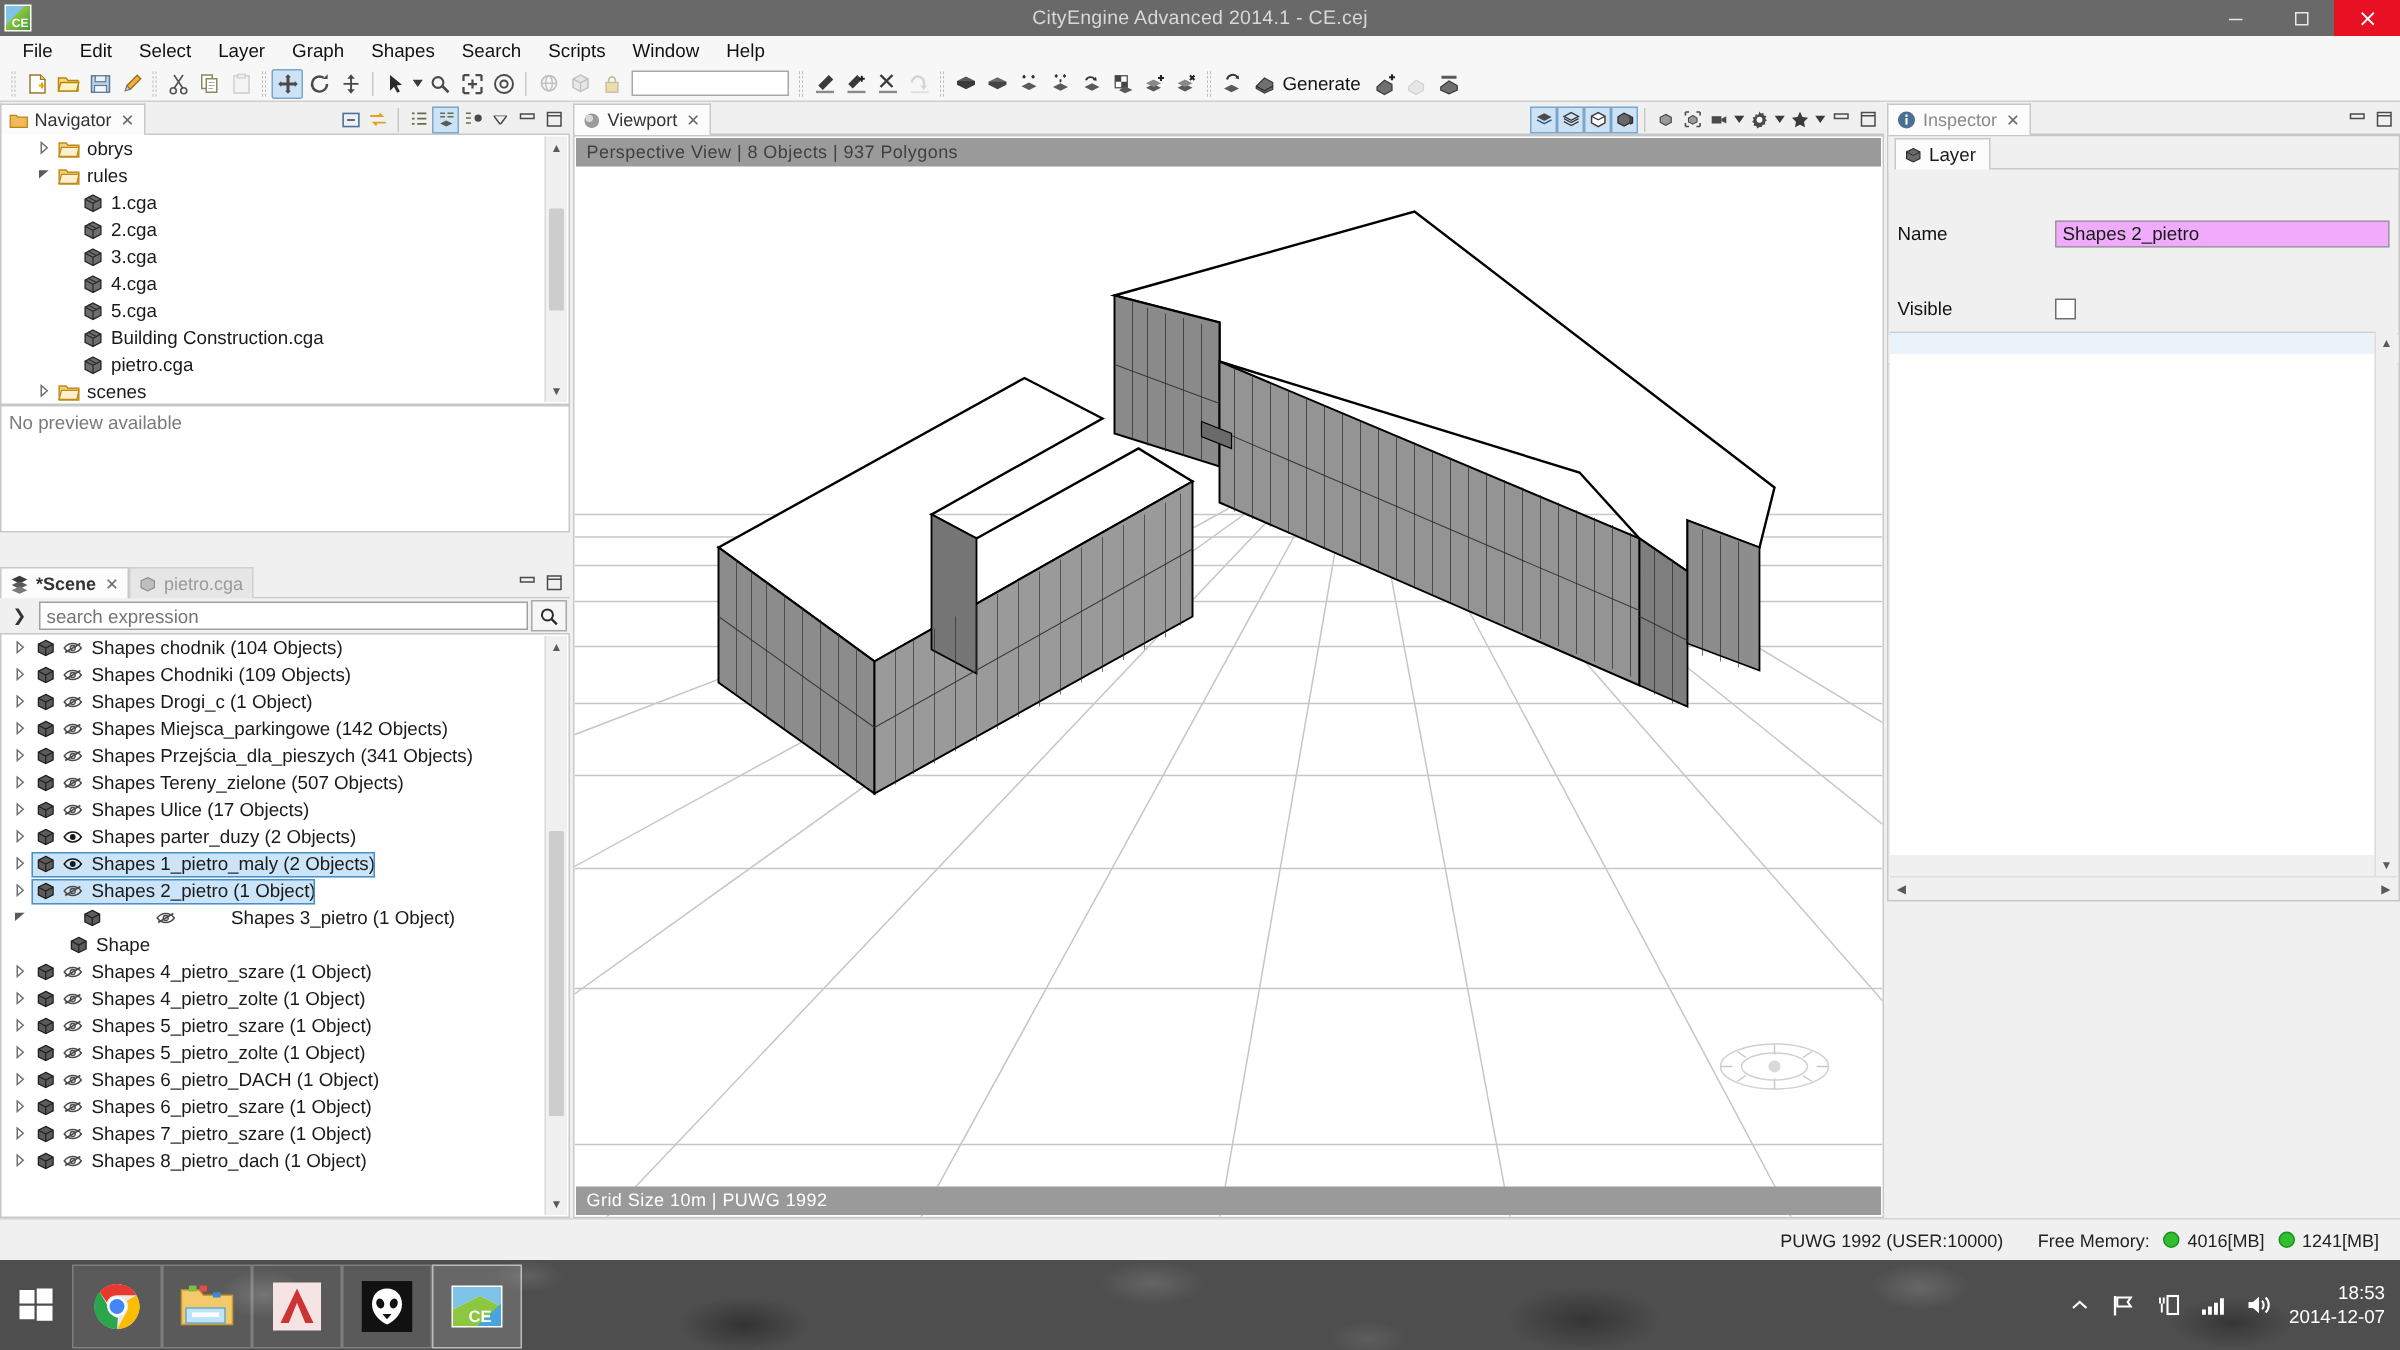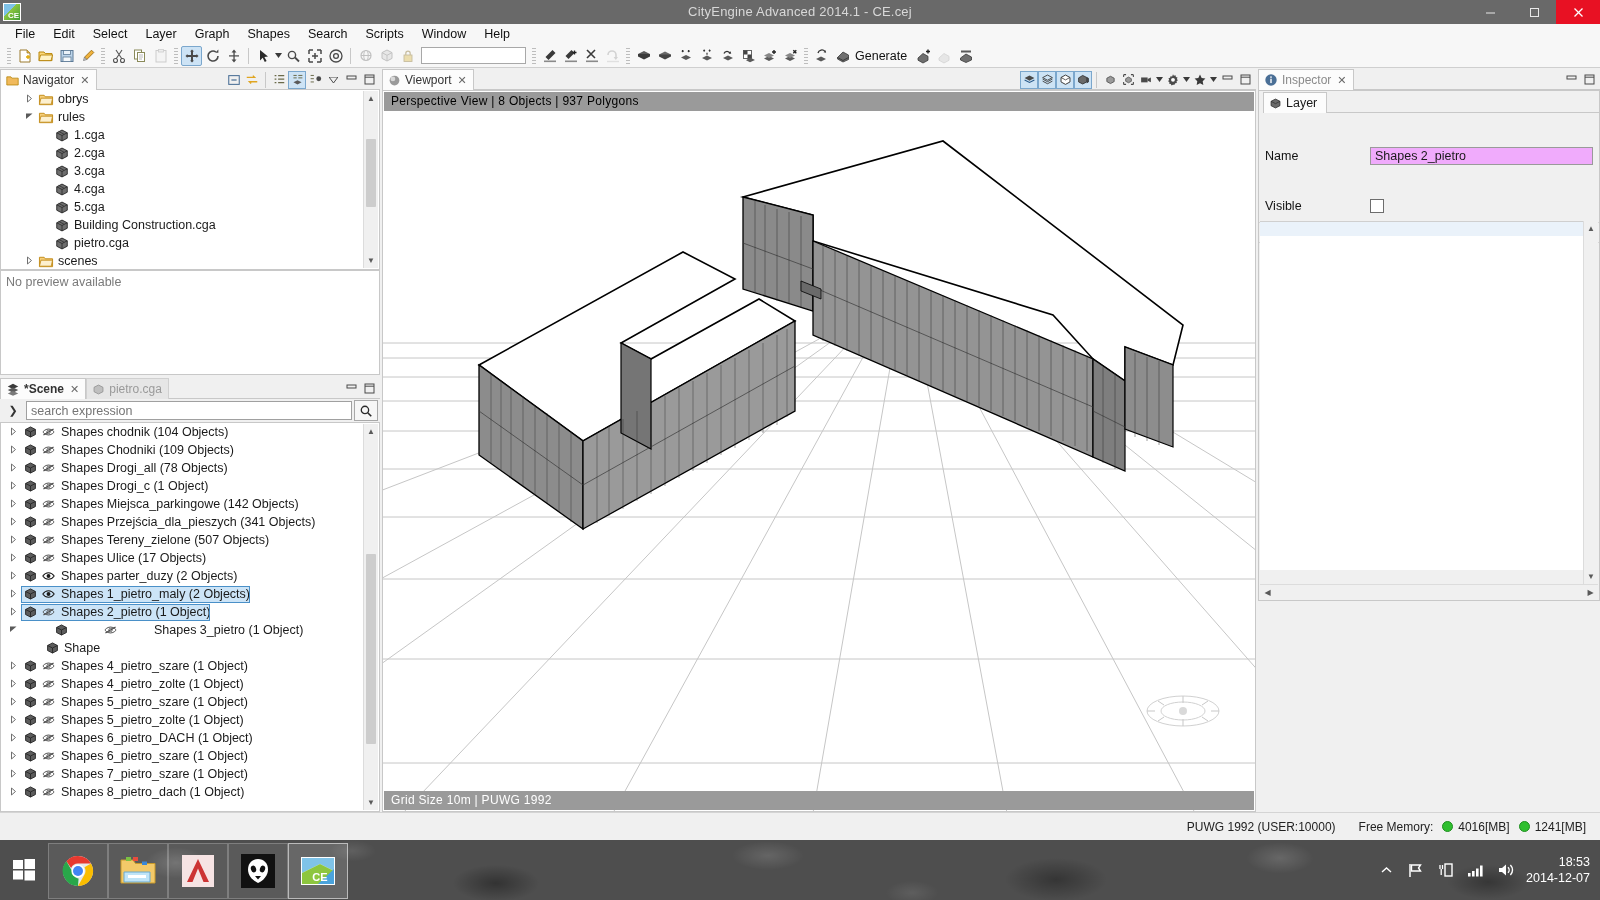--- a/index.html
+++ b/index.html
@@ -88,21 +88,21 @@
   .twist{ width:16px; text-align:center; color:#5a5a5a; font-size:9px; }
   .ticon{ width:18px; height:16px; display:flex; align-items:center; justify-content:center; }
   .tlabel{ margin-left:3px; }
   .scroll-v{ position:absolute; right:1px; top:1px; bottom:1px; width:15px; background:#f0f0f0;
     border-left:1px solid #dcdcdc; }
   .sv-up,.sv-dn{ height:15px; display:flex; align-items:center; justify-content:center;
     color:#5a5a5a; font-size:8px; cursor:default; }
   .sv-thumb{ position:absolute; left:2px; right:2px; background:#cdcdcd; border-radius:1px; cursor:default; }
 
   
-  #preview{ left:0; top:270px; width:380px; height:105px; }
+  #preview{ left:0; top:270px; width:380px; height:85px; }
   .preview-box{ width:100%; height:100%; background:#fff; border:1px solid #c8c8c8;
     color:#7a7a7a; font-size:12.5px; padding:4px 5px; }
 
   
   #scene{ left:0; top:378px; width:380px; height:434px; }
   .search-row{ display:flex; align-items:center; height:23px; background:#f0f0f0; padding:2px 2px; gap:2px; }
   .search-expand{ width:22px; height:19px; display:flex; align-items:center; justify-content:center;
     font-size:11px; color:#333; cursor:default; }
   .search-input{ flex:1; height:19px; border:1px solid #a0a0a0; background:#fff;
     font-size:12.5px; padding:0 4px; color:#8d8d8d; font-family:"Liberation Sans",sans-serif; }
@@ -113,21 +113,21 @@
   .srow{ display:flex; align-items:center; height:18px; padding-left:4px; cursor:default;
     white-space:nowrap; font-size:12.5px; }
   .sel-wrap{ display:inline-flex; align-items:center; }
   .eye{ width:19px; height:16px; display:flex; align-items:center; justify-content:center; }
 
   
   #viewport{ left:382px; top:69px; width:874px; height:743px; }
   .vp-canvas{ position:absolute; left:0; right:0; top:21px; bottom:0;
     border:1px solid #c8c8c8; background:#ffffff; overflow:hidden; }
   .vp-info{ position:absolute; left:1px; right:1px; top:1px; height:19px; background:#9a9a9a;
-    color:#000000; font-size:12px; line-height:19px; padding-left:7px; letter-spacing:.3px; z-index:3; }
+    color:#404040; font-size:12px; line-height:19px; padding-left:7px; letter-spacing:.3px; z-index:3; }
   .vp-status{ position:absolute; left:1px; right:1px; bottom:1px; height:19px; background:#9a9a9a;
     color:#fff; font-size:12px; line-height:19px; padding-left:7px; letter-spacing:.3px; z-index:3; }
   .vp-3d{ position:absolute; left:0; right:0; top:20px; bottom:20px; }
 
   
   #inspector{ left:1258px; top:69px; width:342px; height:532px; }
   .insp-body{ position:absolute; left:0; right:0; top:21px; bottom:0; background:#f0f0f0;
     border:1px solid #c8c8c8; }
   .insp-tabs{ height:22px; display:flex; align-items:flex-end; padding-left:4px; background:#f0f0f0; }
   .insp-tab{ height:21px; display:flex; align-items:center; gap:4px; padding:0 9px 0 5px;
@@ -738,39 +738,20 @@
               </svg>
             </div>
             <div class="eye">
               <svg viewBox="0 0 16 16" width="15" height="14">
                 <path d="M1.5 8S4 4.6 8 4.6 14.5 8 14.5 8 12 11.4 8 11.4 1.5 8 1.5 8z" fill="none" stroke="#4a4a4a" stroke-width="1.1"></path>
                 <circle cx="8" cy="8" r="1.9" fill="none" stroke="#4a4a4a" stroke-width="1"></circle>
                 <path d="M2.2 11.4L13.8 4.6" stroke="#4a4a4a" stroke-width="1.3"></path>
               </svg>
             </div>
             <span class="tlabel">Shapes Chodniki (109 Objects)</span>
-          </div>
-          <div class="srow" style="padding-left: 4px;">
-            <div class="twist"><svg width="7" height="9" viewBox="0 0 7 9">
-                <path d="M1.5 1L5.5 4.5 1.5 8z" fill="none" stroke="#707070" stroke-width="1"></path>
-              </svg></div>
-            <div class="ticon">
-              <svg viewBox="0 0 16 16" width="15" height="14">
-                <path d="M8 2.2l5.6 2.9v5.8L8 13.8 2.4 10.9V5.1z" fill="#5c5c5c" stroke="#1f1f1f" stroke-width="1"></path>
-                <path d="M2.4 5.1L8 8l5.6-2.9M8 8v5.8" fill="none" stroke="#1f1f1f" stroke-width=".9"></path>
-              </svg>
-            </div>
-            <div class="eye">
-              <svg viewBox="0 0 16 16" width="15" height="14">
-                <path d="M1.5 8S4 4.6 8 4.6 14.5 8 14.5 8 12 11.4 8 11.4 1.5 8 1.5 8z" fill="none" stroke="#4a4a4a" stroke-width="1.1"></path>
-                <circle cx="8" cy="8" r="1.9" fill="none" stroke="#4a4a4a" stroke-width="1"></circle>
-                <path d="M2.2 11.4L13.8 4.6" stroke="#4a4a4a" stroke-width="1.3"></path>
-              </svg>
-            </div>
-            <span class="tlabel">Shapes Drogi_all (78 Objects)</span>
           </div>
           <div class="srow" style="padding-left: 4px;">
             <div class="twist"><svg width="7" height="9" viewBox="0 0 7 9">
                 <path d="M1.5 1L5.5 4.5 1.5 8z" fill="none" stroke="#707070" stroke-width="1"></path>
               </svg></div>
             <div class="ticon">
               <svg viewBox="0 0 16 16" width="15" height="14">
                 <path d="M8 2.2l5.6 2.9v5.8L8 13.8 2.4 10.9V5.1z" fill="#5c5c5c" stroke="#1f1f1f" stroke-width="1"></path>
                 <path d="M2.4 5.1L8 8l5.6-2.9M8 8v5.8" fill="none" stroke="#1f1f1f" stroke-width=".9"></path>
               </svg>

